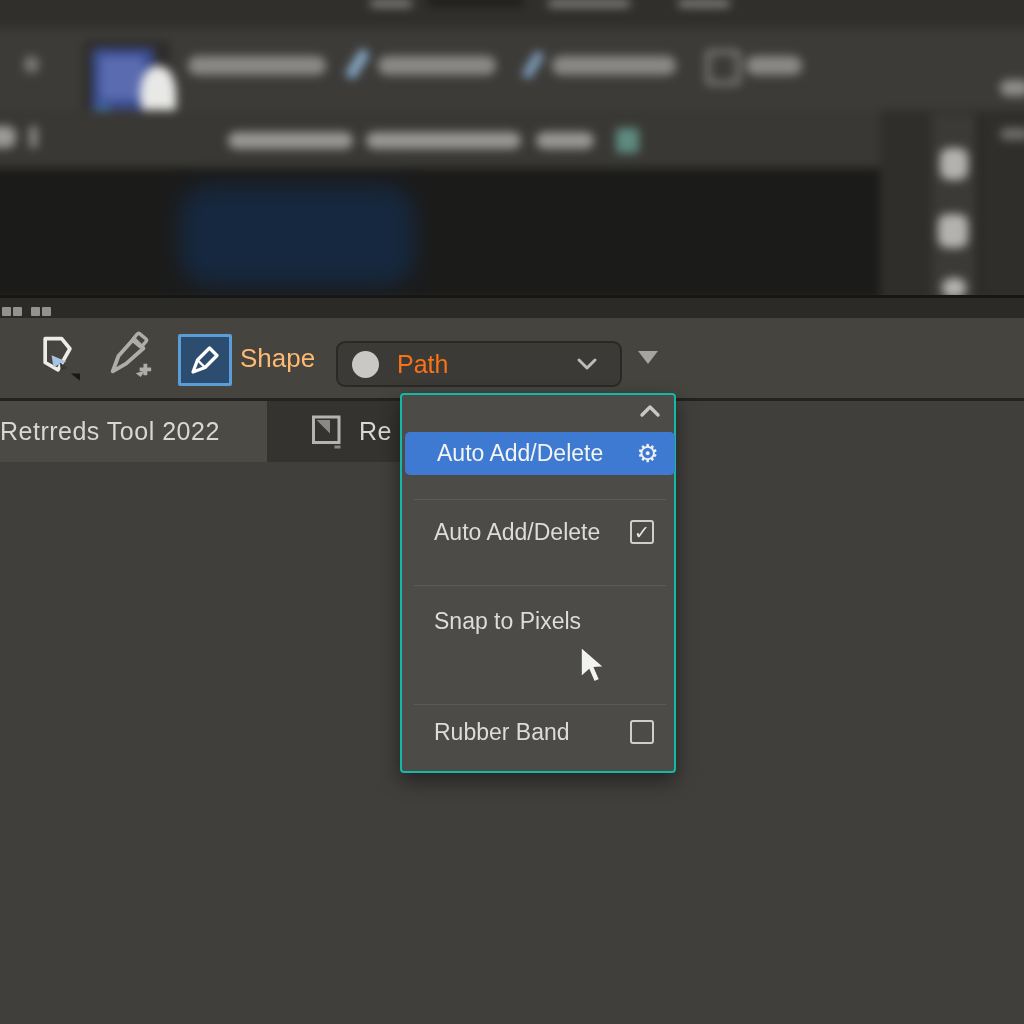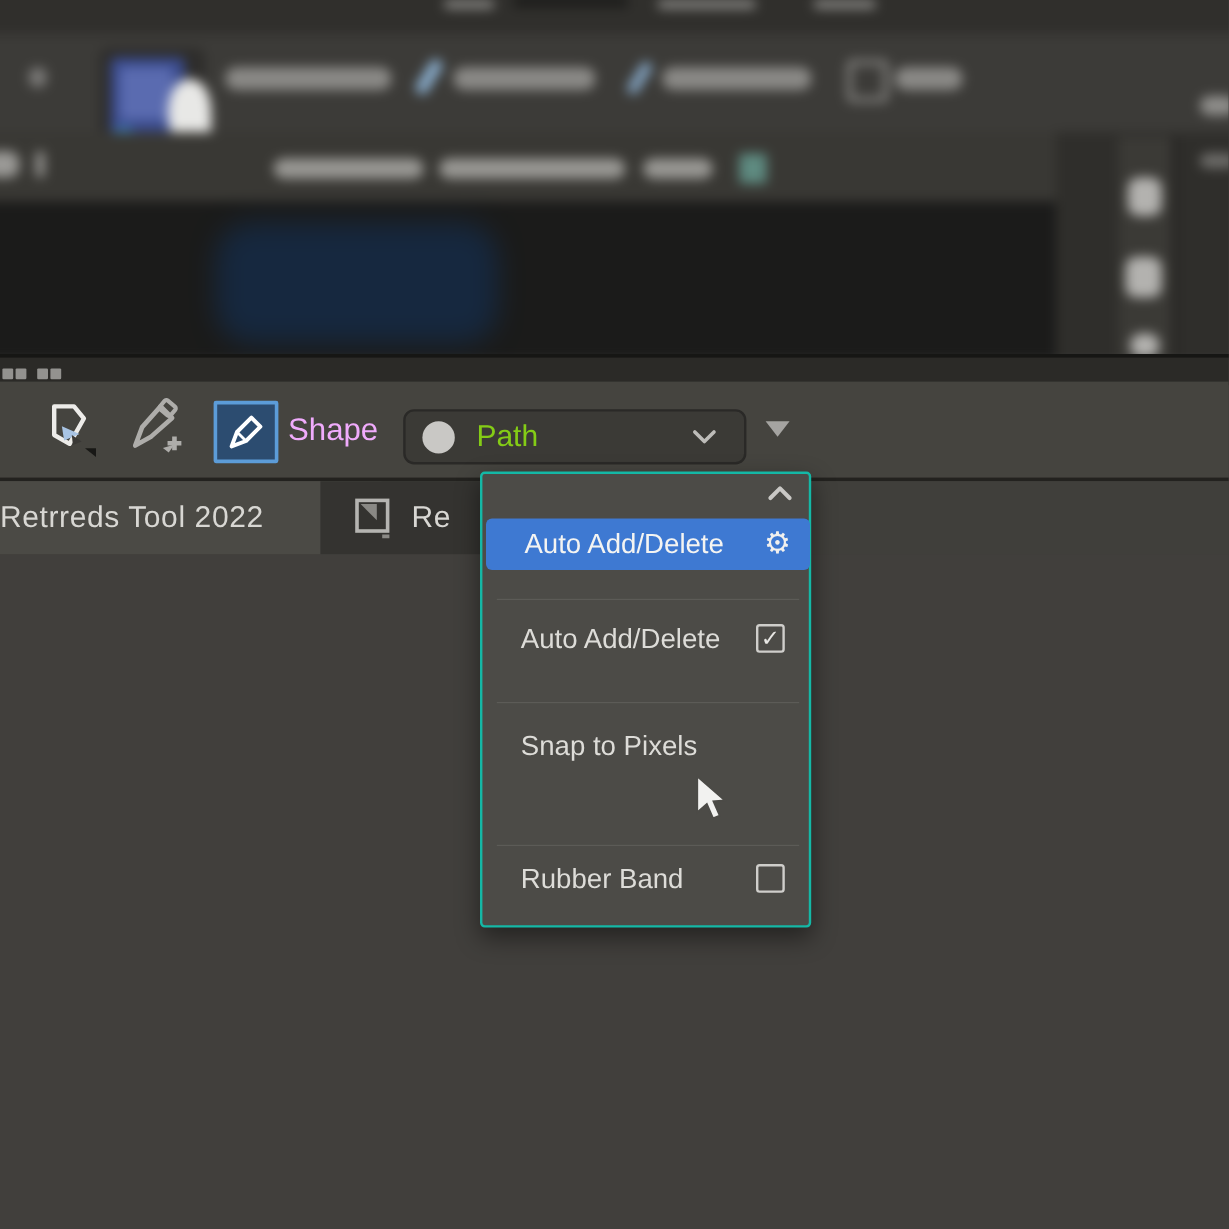--- a/index.html
+++ b/index.html
@@ -12,30 +12,30 @@
   .blurwrap{position:absolute;left:-12px;top:-12px;width:1048px;height:324px;filter:blur(5px);}
   .blob{position:absolute;border-radius:9px;background:#8A8986;}
 
   
   .win-strip{position:absolute;left:0;top:295px;width:1024px;height:23px;background:#2B2A27;border-top:3px solid #161614;}
   .grip{position:absolute;top:9px;width:9px;height:9px;background:#93928F;border-radius:1px;}
   .options-bar{position:absolute;left:0;top:318px;width:1024px;height:80px;background:#45443F;border-bottom:3px solid #23221F;}
   .tab-bar{position:absolute;left:0;top:401px;width:1024px;height:61px;background:#403F3B;}
   .tab-active{position:absolute;left:0;top:0;width:318px;height:61px;background:#4B4A45;display:flex;align-items:center;justify-content:flex-start;}
   .tab-label{color:#D8D7D3;font-size:25px;letter-spacing:.5px;}
-  .tab-dark{position:absolute;left:267px;top:0;width:170px;height:61px;background:#343330;display:flex;align-items:center;gap:14px;padding-left:26px;box-sizing:border-box;}
+  .tab-dark{position:absolute;left:267px;top:0;width:170px;height:61px;background:#343330;display:flex;align-items:center;gap:14px;padding-left:42px;box-sizing:border-box;}
   .workspace{position:absolute;left:0;top:462px;width:1024px;height:562px;background:#413F3C;}
 
   .toolbtn{position:absolute;width:52px;height:54px;display:flex;align-items:center;justify-content:center;}
   .toolbtn.selected{border:3px solid #5C9CD8;background:#2C4C70;border-radius:2px;width:48px;height:46px;}
-  .shape-label{position:absolute;left:240px;top:0;height:80px;display:flex;align-items:center;color:#f0abfc;font-size:26px;}
+  .shape-label{position:absolute;left:240px;top:0;height:80px;display:flex;align-items:center;color:#fdba74;font-size:26px;}
   .mode-select{position:absolute;left:336px;top:23px;width:286px;height:46px;background:#3B3A36;border:2px solid #2A2927;
     border-radius:9px;display:flex;align-items:center;box-sizing:border-box;}
   .mode-circle{width:27px;height:27px;border-radius:50%;background:#C9C8C5;margin-left:14px;}
-  .mode-value{color:#84cc16;font-size:25px;margin-left:18px;flex:1;}
+  .mode-value{color:#f97316;font-size:25px;margin-left:18px;flex:1;}
   .flyout-arrow{position:absolute;left:638px;top:33px;width:0;height:0;border-left:10px solid transparent;
     border-right:10px solid transparent;border-top:13px solid #A5A4A1;}
 
   
   .menu{position:absolute;left:400px;top:393px;width:276px;height:380px;background:#4C4B47;border:2px solid #14b8a6;
     border-radius:4px;box-shadow:0 8px 20px rgba(0,0,0,.45);box-sizing:border-box;}
   .menu-chevron{position:absolute;right:12px;top:8px;}
   .menu-row{position:absolute;left:0;width:100%;display:flex;align-items:center;box-sizing:border-box;
     padding:0 20px 0 32px;color:#DDDCD8;font-size:23px;height:34px;}
   .menu-row .lbl{flex:1;}

